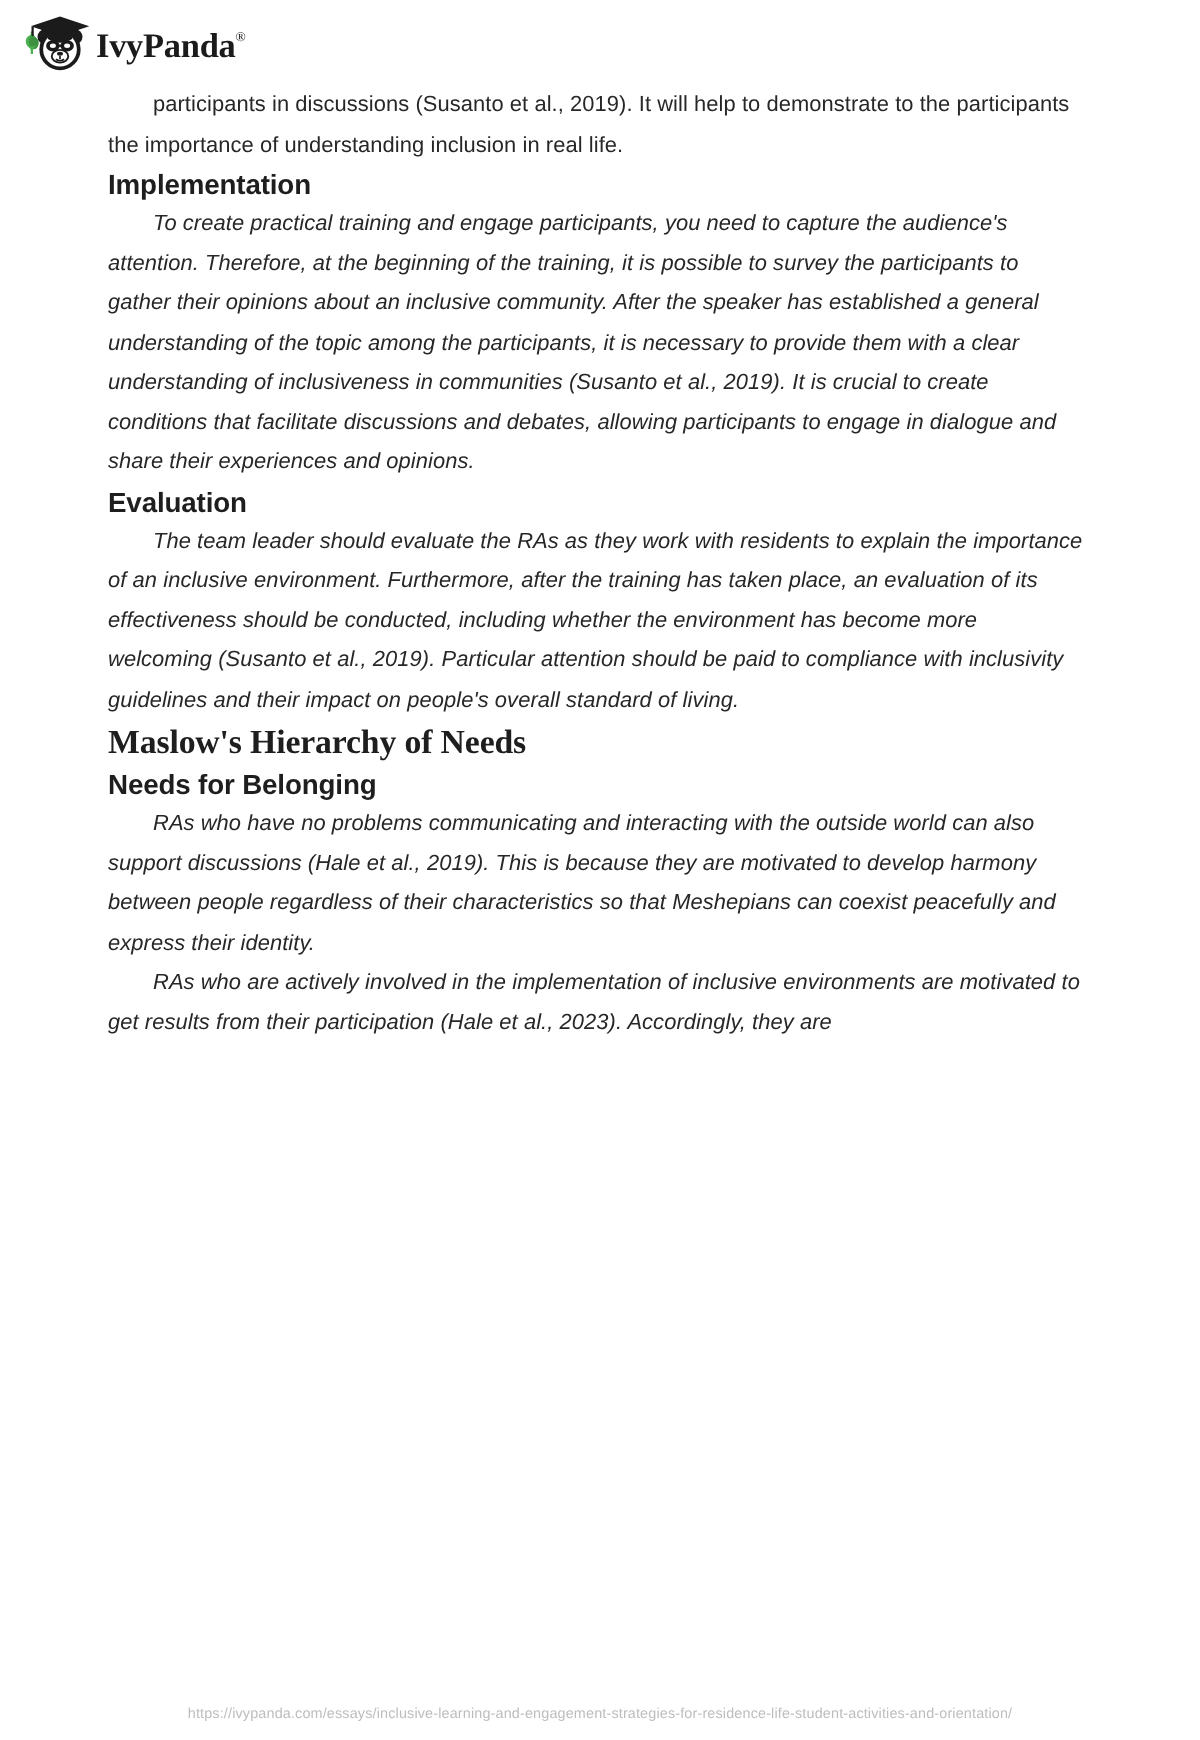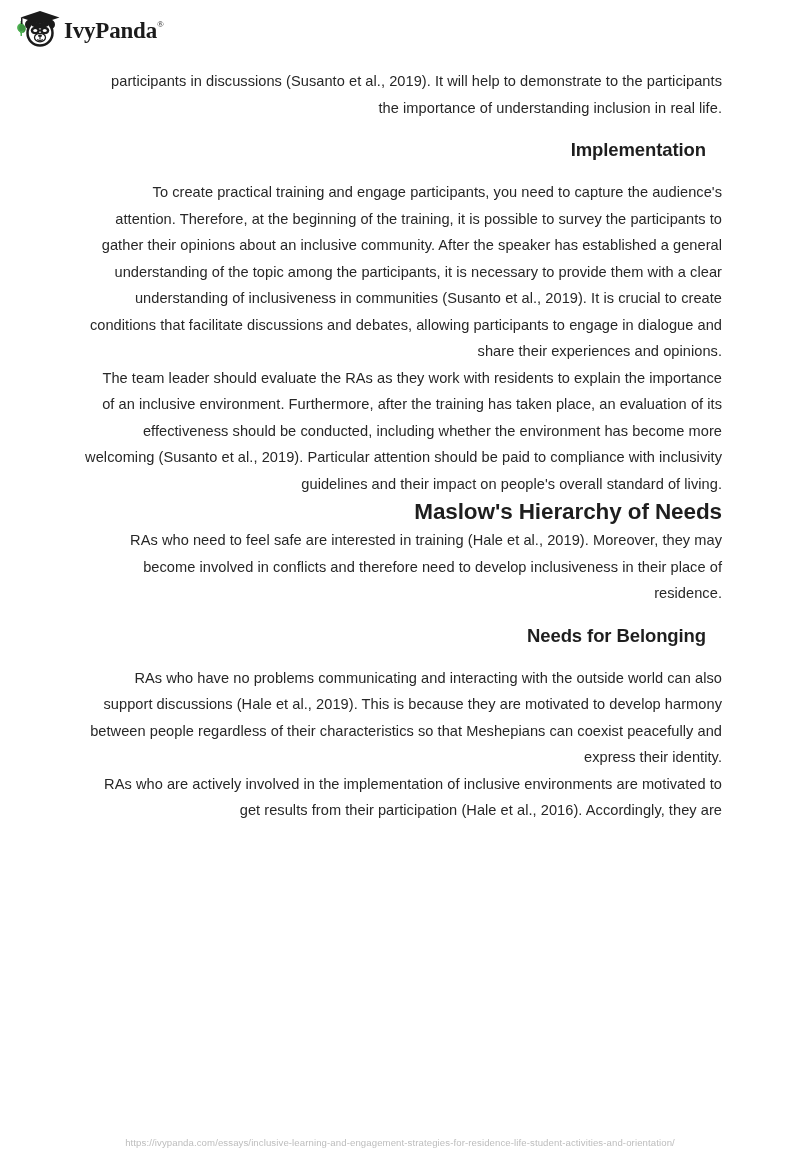--- a/index.html
+++ b/index.html
@@ -67,56 +67,56 @@
     font-weight: 400;
     color: #9a9a9a;
     letter-spacing: 0.1px;
     line-height: 14px;
     white-space: nowrap;
   }
 
   
   .essay-body {
     position: absolute;
-    top: 68px;
+    top: 57px;
     left: 72px;
     width: 650px;
-    text-align: right;
   }
 
   p.para {
     margin: 0 0 0 0;
     font-size: 14.6px;
     line-height: 26.5px;
     color: #272727;
     text-indent: 30px;
     letter-spacing: 0.05px;
   }
 
   h2.section-title {
     font-size: 22.5px;
     font-weight: 700;
     color: #1e1e1e;
     margin: 0;
     line-height: 30px;
     letter-spacing: -0.1px;
+    font-family: Liberation Serif, serif;
   }
   h3.sub-title {
     font-size: 18.5px;
     font-weight: 700;
     color: #1e1e1e;
-    margin: 16px;
+    margin: 0;
     line-height: 26px;
     letter-spacing: -0.1px;
   }
 
   
   .blk-para-top    { margin-top: 0px; }
   .blk-h3-after-p  { margin-top: 26px; }
-  .blk-p-after-h3  { margin-top: 13px; }
+  .blk-p-after-h3  { margin-top: 13px; font-style: italic; }
   .blk-h2-after-p  { margin-top: 32px; }
   .blk-h3-after-h2 { margin-top: 23px; }
 
   
   .page-footer {
     position: absolute;
     left: 0;
     top: 1104px;
     width: 800px;
     text-align: center;
@@ -177,28 +177,28 @@
 
 </header>
 
 <main class="essay-body">
 
   <p class="para blk-para-top">participants in discussions (Susanto et al., 2019). It will help to demonstrate to the participants the importance of understanding inclusion in real life.</p>
 
   <h3 class="sub-title blk-h3-after-p">Implementation</h3>
   <p class="para blk-p-after-h3">To create practical training and engage participants, you need to capture the audience's attention. Therefore, at the beginning of the training, it is possible to survey the participants to gather their opinions about an inclusive community. After the speaker has established a general understanding of the topic among the participants, it is necessary to provide them with a clear understanding of inclusiveness in communities (Susanto et al., 2019). It is crucial to create conditions that facilitate discussions and debates, allowing participants to engage in dialogue and share their experiences and opinions.</p>
 
+  <h3 class="sub-title blk-h3-after-p">Evaluation</h3>
   <p class="para blk-p-after-h3">The team leader should evaluate the RAs as they work with residents to explain the importance of an inclusive environment. Furthermore, after the training has taken place, an evaluation of its effectiveness should be conducted, including whether the environment has become more welcoming (Susanto et al., 2019). Particular attention should be paid to compliance with inclusivity guidelines and their impact on people's overall standard of living.</p>
 
   <h2 class="section-title blk-h2-after-p">Maslow's Hierarchy of Needs</h2>
 
-  <p class="para blk-p-after-h3">RAs who need to feel safe are interested in training (Hale et al., 2019). Moreover, they may become involved in conflicts and therefore need to develop inclusiveness in their place of residence.</p>
 
   <h3 class="sub-title blk-h3-after-p">Needs for Belonging</h3>
   <p class="para blk-p-after-h3">RAs who have no problems communicating and interacting with the outside world can also support discussions (Hale et al., 2019). This is because they are motivated to develop harmony between people regardless of their characteristics so that Meshepians can coexist peacefully and express their identity.</p>
 
-  <p class="para blk-p-after-h3">RAs who are actively involved in the implementation of inclusive environments are motivated to get results from their participation (Hale et al., 2016). Accordingly, they are</p>
+  <p class="para blk-p-after-h3">RAs who are actively involved in the implementation of inclusive environments are motivated to get results from their participation (Hale et al., 2023). Accordingly, they are</p>
 
 </main>
 
 <footer class="page-footer">
   <span class="footer-url">https://ivypanda.com/essays/inclusive-learning-and-engagement-strategies-for-residence-life-student-activities-and-orientation/</span>
 </footer>
 
 </body></html>

